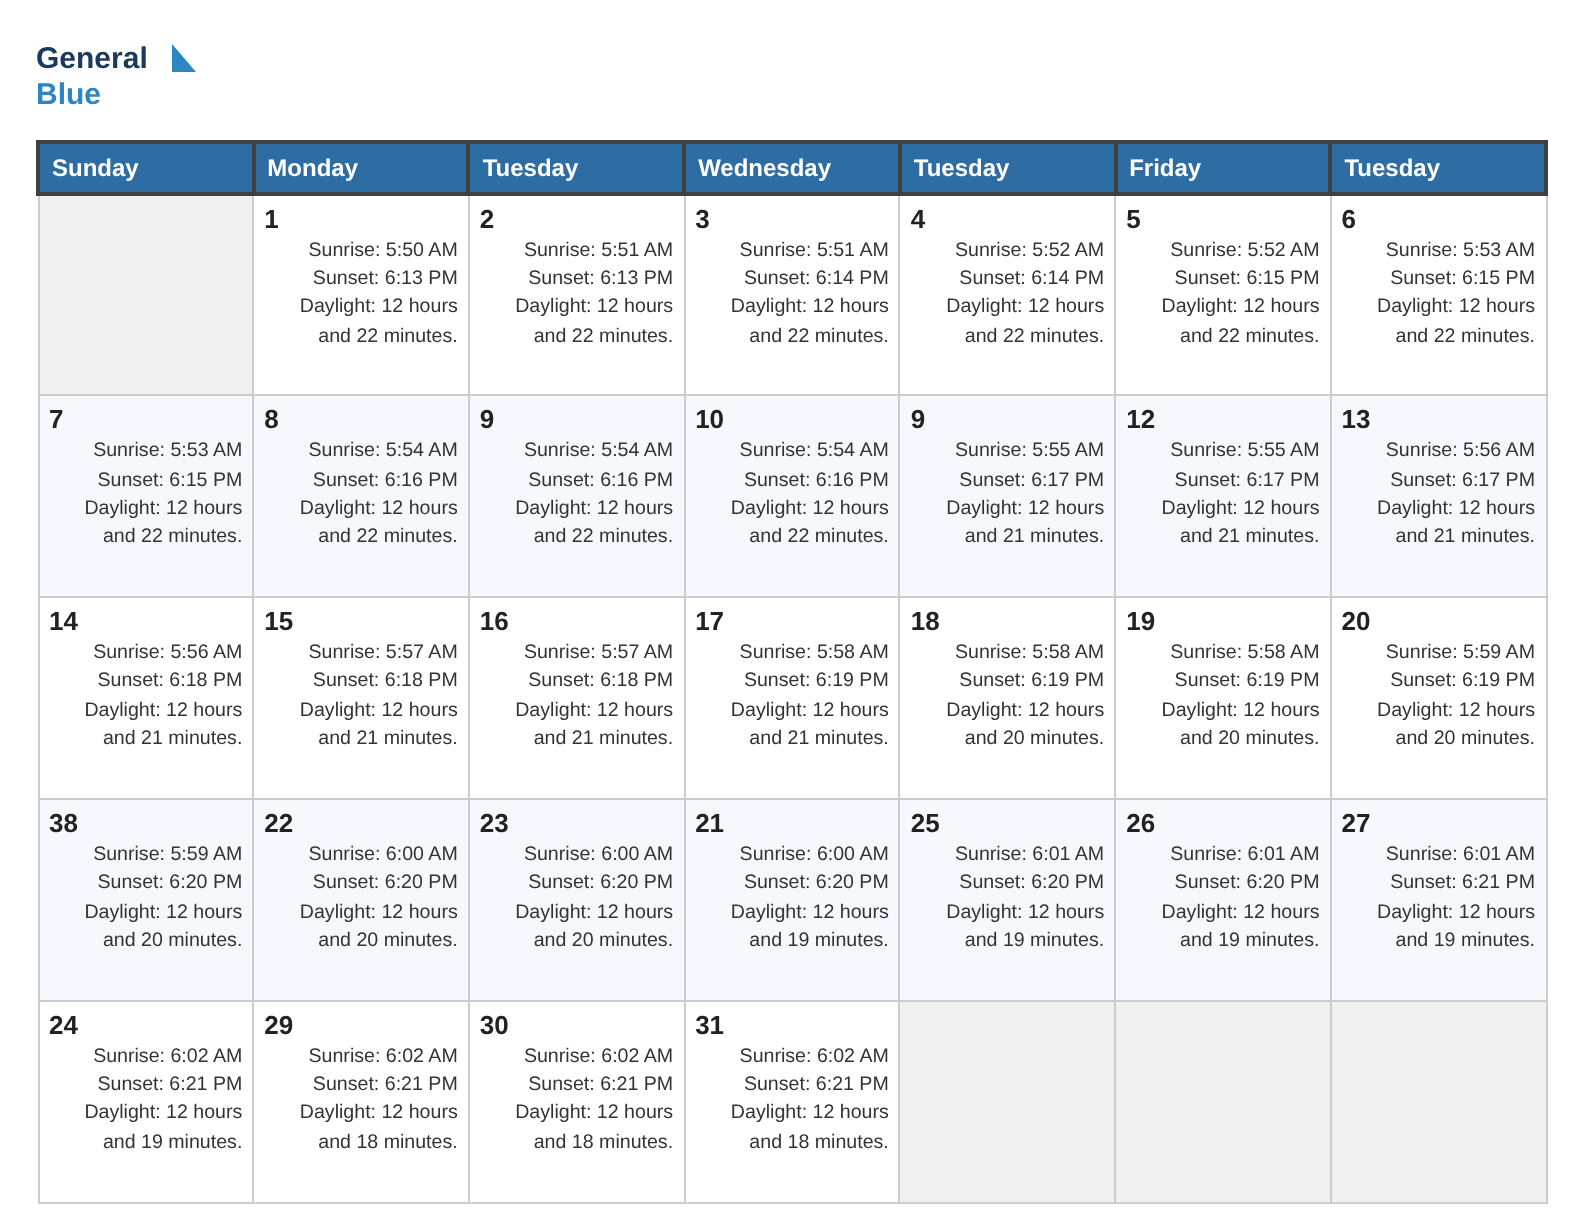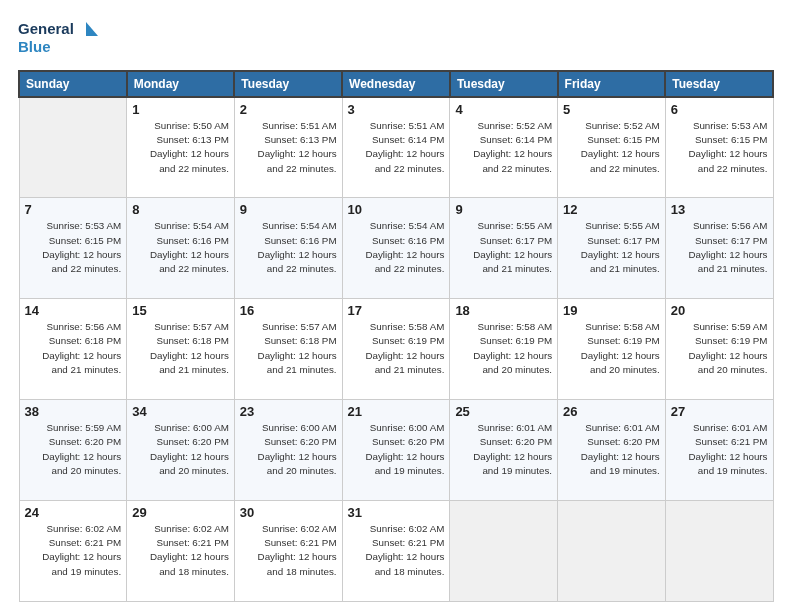--- a/index.html
+++ b/index.html
@@ -209,21 +209,21 @@
             <span class="day-number">20</span>
             <div class="day-info">Sunrise: 5:59 AM<br>Sunset: 6:19 PM<br>Daylight: 12 hours and 20 minutes.</div>
           </td>
         </tr>
         <tr>
           <td>
             <span class="day-number">38</span>
             <div class="day-info">Sunrise: 5:59 AM<br>Sunset: 6:20 PM<br>Daylight: 12 hours and 20 minutes.</div>
           </td>
           <td>
-            <span class="day-number">34</span>
+            <span class="day-number">22</span>
             <div class="day-info">Sunrise: 6:00 AM<br>Sunset: 6:20 PM<br>Daylight: 12 hours and 20 minutes.</div>
           </td>
           <td>
             <span class="day-number">23</span>
             <div class="day-info">Sunrise: 6:00 AM<br>Sunset: 6:20 PM<br>Daylight: 12 hours and 20 minutes.</div>
           </td>
           <td>
             <span class="day-number">21</span>
             <div class="day-info">Sunrise: 6:00 AM<br>Sunset: 6:20 PM<br>Daylight: 12 hours and 19 minutes.</div>
           </td>

